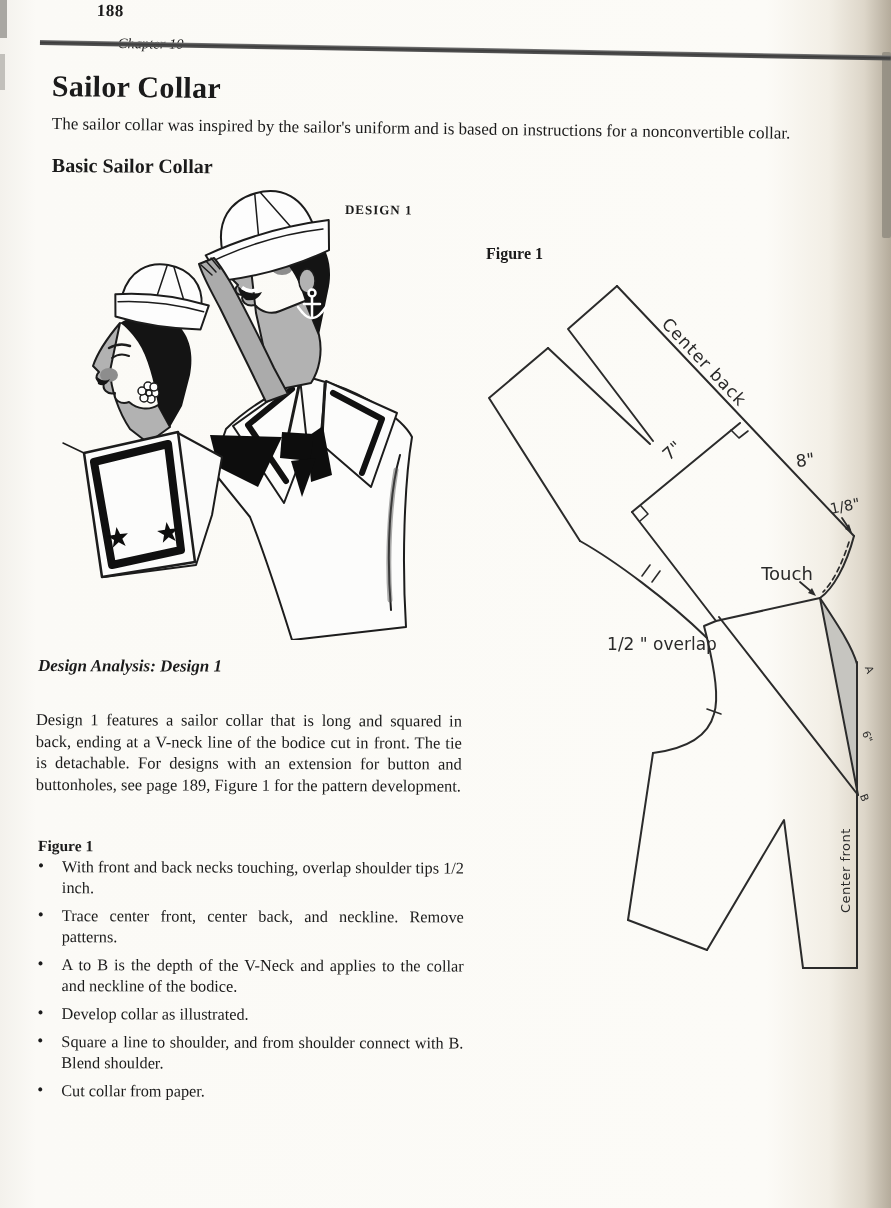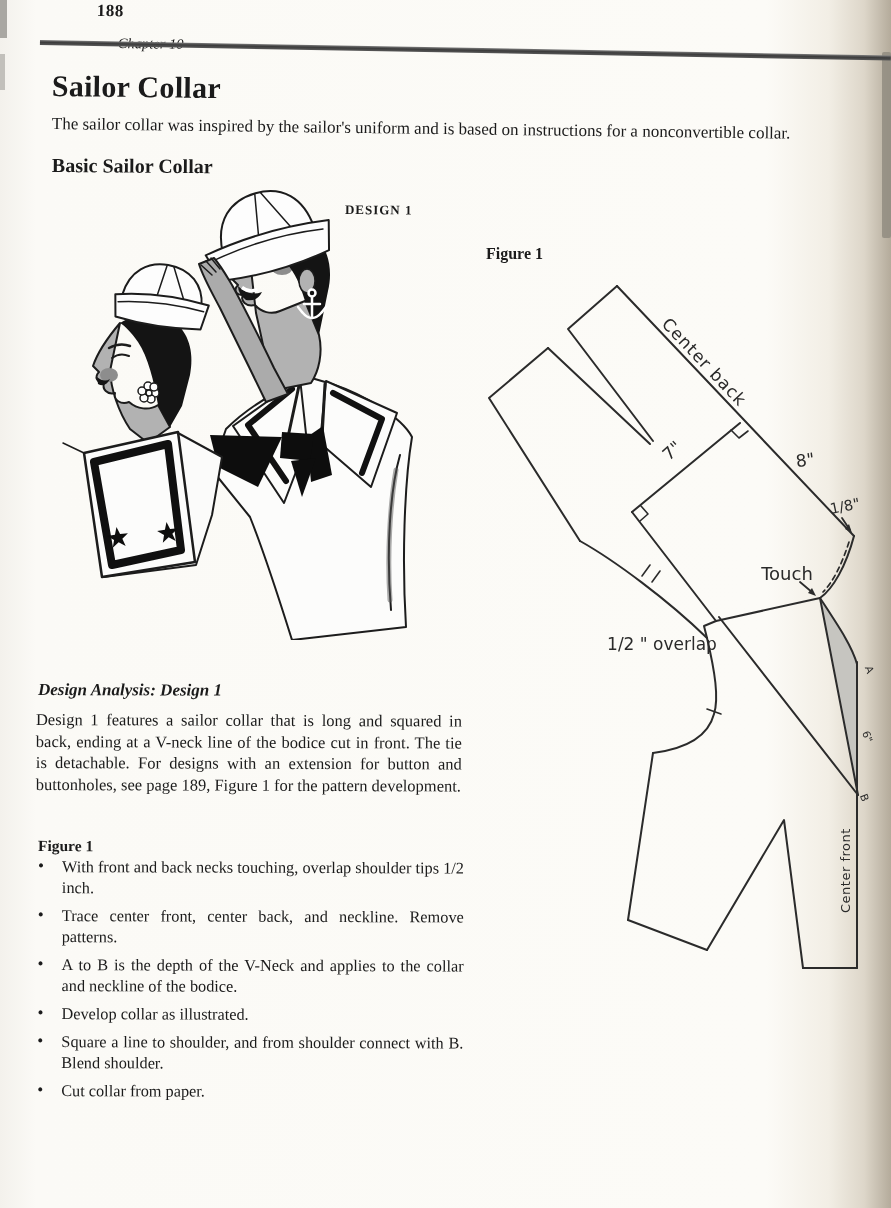--- a/index.html
+++ b/index.html
@@ -18,21 +18,21 @@
   .skew-b{transform:rotate(0.45deg);transform-origin:0 0;}
   .skew-c{transform:rotate(0.2deg);transform-origin:0 0;}
   .pagenum{left:55px;top:1px;font-size:17px;font-weight:bold;letter-spacing:.5px;margin-left:42px;}
   .chapter{left:118px;top:3px;font-size:14.5px;font-style:italic;margin-top:32px;}
   .title{left:52px;top:49px;font-size:30px;font-weight:bold;letter-spacing:.3px;}
   .intro{left:52px;top:97px;width:845px;font-size:17px;white-space:nowrap;overflow:hidden;}
   .h2{left:52px;top:137px;font-size:20px;font-weight:bold;}
   .design-label{left:345px;top:202px;font-size:13px;font-weight:bold;letter-spacing:1px;}
   .figure-label{left:486px;top:245px;font-size:16px;font-weight:bold;}
   .h3{font-size:17px;font-weight:bold;font-style:italic;}
-  .analysis-h{left:38px;top:666px;margin-top:14px;}
+  .analysis-h{left:38px;top:642px;margin-top:14px;}
   .analysis-body{left:36px;top:692px;width:426px;font-size:16.5px;line-height:21.5px;text-align:justify;}
   .plot-h{left:38px;top:812px;}
   .fig2{left:38px;top:837px;font-size:15.5px;font-weight:bold;}
   .bullets{left:36px;top:856px;width:428px;list-style:none;margin:0;padding:0;}
   .bullets li{position:relative;padding-left:26px;margin-bottom:7px;font-size:16.3px;line-height:21px;text-align:justify;}
   .bullets li::before{content:"\2022";position:absolute;left:2px;top:-1px;font-size:17px;}
   .dlabel{font-family:"DejaVu Sans",sans-serif;fill:#2a2a2a;}
   svg .pat{stroke:#2b2b2b;stroke-width:2;fill:none;stroke-linejoin:round;stroke-linecap:round;}
 </style>
 </head>

